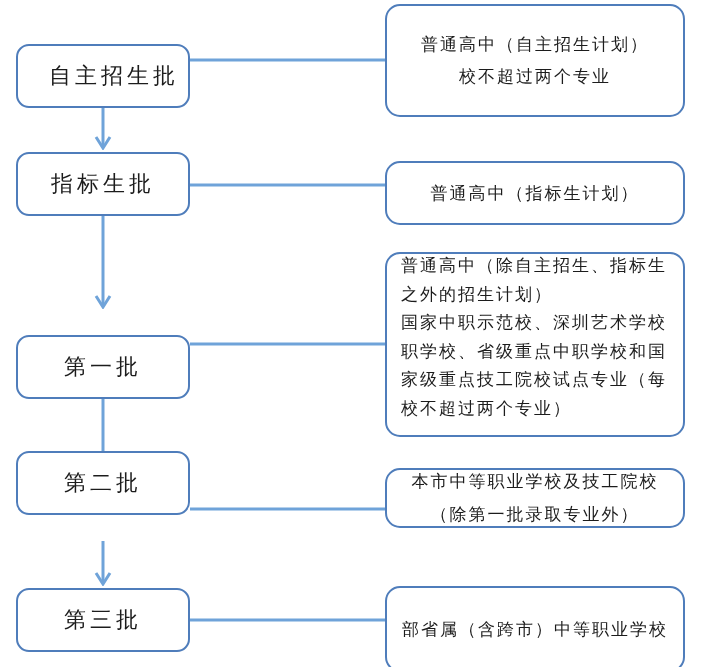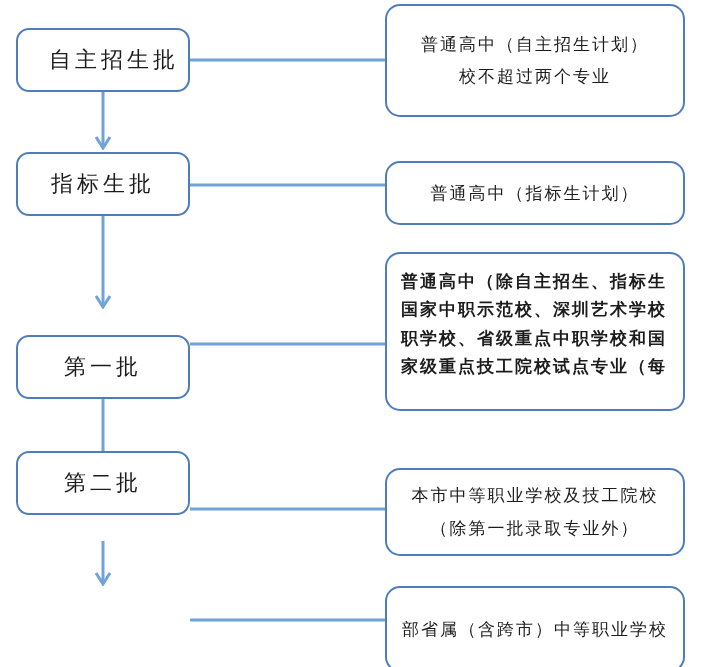--- a/index.html
+++ b/index.html
@@ -35,26 +35,26 @@
     background:var(--background);
     display:flex;flex-direction:column;justify-content:center;
     font-size:17px;letter-spacing:2px;
     z-index:1;
   }
   .target-box .tline{white-space:nowrap;}
   .tb-center{align-items:center;text-align:center;}
   .tb1{top:4px;height:113px;}
   .tb1 .tline{line-height:32px;}
   .tb2{top:153px;height:64px;margin-top:8px;}
-  .tb3{top:252px;height:159px;padding:0 10px 14px 14px;align-items:flex-start;text-align:left;font-weight:bold;}
+  .tb3{top:252px;height:185px;padding:0 10px 14px 14px;align-items:flex-start;text-align:left;}
   .tb3 .tline{line-height:28.5px;}
-  .tb4{top:468px;height:88px;}
+  .tb4{top:468px;height:60px;}
   .tb4 .tline{line-height:33px;}
   .tb5{top:586px;height:86px;}
-  .s1{top:28px;padding-left:22px;}
+  .s1{top:44px;padding-left:22px;}
   .s2{top:152px;}
   .s3{top:311px;margin-top:24px;}
   .s4{top:451px;}
   .s5{top:588px;}
 </style>
 </head>
 <body>
 
 <div class="canvas">
 
@@ -82,35 +82,40 @@
   </div>
   <div class="stage-box s2">
     <span>指标生批</span>
   </div>
   <div class="stage-box s3">
     <span>第一批</span>
   </div>
   <div class="stage-box s4">
     <span>第二批</span>
   </div>
+  <div class="stage-box s5">
+    <span>第三批</span>
+  </div>
 
   <div class="target-box tb1 tb-center">
     <div class="tline">普通高中（自主招生计划）</div>
     <div class="tline">校不超过两个专业</div>
   </div>
 
   <div class="target-box tb2 tb-center">
     <div class="tline">普通高中（指标生计划）</div>
   </div>
 
   <div class="target-box tb3">
     <div class="tline">普通高中（除自主招生、指标生</div>
+    <div class="tline">之外的招生计划）</div>
     <div class="tline">国家中职示范校、深圳艺术学校</div>
     <div class="tline">职学校、省级重点中职学校和国</div>
     <div class="tline">家级重点技工院校试点专业（每</div>
+    <div class="tline">校不超过两个专业）</div>
   </div>
 
   <div class="target-box tb4 tb-center">
     <div class="tline">本市中等职业学校及技工院校</div>
     <div class="tline">（除第一批录取专业外）</div>
   </div>
 
   <div class="target-box tb5 tb-center">
     <div class="tline">部省属（含跨市）中等职业学校</div>
   </div>

